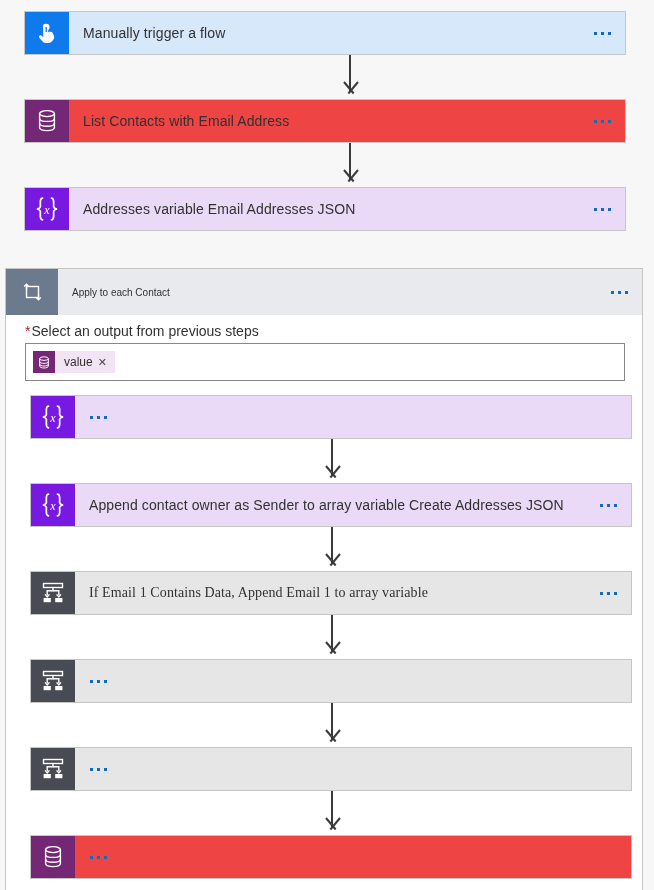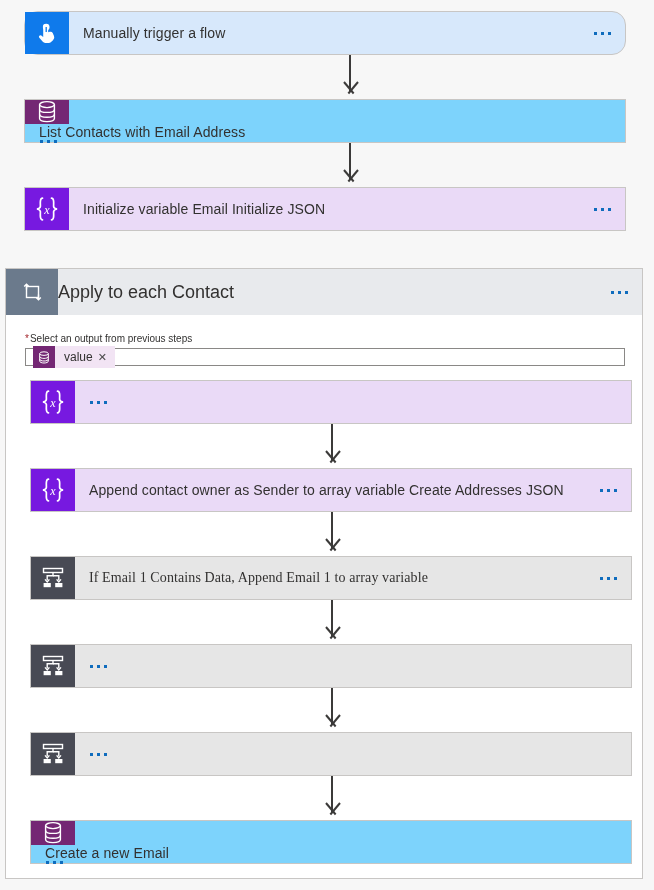--- a/index.html
+++ b/index.html
@@ -51,23 +51,23 @@
     gap: 4px;
   }
   .ellipsis i {
     display: block;
     width: 3px;
     height: 3px;
     background: #0f6cbd;
   }
 
   
-  .card.trigger       { background: #d7e8fb; border-radius: 14px; }
+  .card.trigger       { background: #d7e8fb; }
   .card.trigger .icon-box  { background: #0f7aeb; }
-  .card.dataverse     { background: #7dd3fc; flex-direction: column; }
+  .card.dataverse     { background: #ef4444; }
   .card.dataverse .icon-box{ background: #742774; }
   .card.variable      { background: #eadaf7; }
   .card.variable .icon-box { background: #7719e0; }
   .card.condition     { background: #e6e6e6; font-family: Liberation Serif, serif; }
   .card.condition .icon-box{ background: #484a54; }
 
   
   .connector {
     height: 44px;
     position: relative;
@@ -128,37 +128,38 @@
     min-width: 52px;
     background: #6b7a8c;
     display: flex;
     align-items: center;
     justify-content: center;
   }
   .scope-header .scope-title {
     flex: 1;
     display: flex;
     align-items: center;
-    font-size: 18px;
+    padding-left: 14px;
+    font-size: 10px;
   }
   .scope-body {
     padding: 0 17px 14px 19px;
   }
   .field-label {
-    margin-top: 18px;
-    font-size: 10px;
+    margin-top: 8px;
+    font-size: 14px;
     color: #323130;
   }
   .field-label .req {
     color: #a4262c;
     margin-right: 1px;
   }
   .token-input {
     margin-top: 4px;
-    height: 18px;
+    height: 38px;
     border: 1px solid #8a8886;
     background: #fff;
     display: flex;
     align-items: center;
     padding-left: 7px;
     box-sizing: border-box;
   }
   .token {
     display: flex;
     align-items: center;
@@ -240,21 +241,21 @@
       <div class="head"></div>
     </div>
     <div class="card variable">
       <div class="icon-box">
         <svg width="30" height="26" viewBox="0 0 30 26">
           <path d="M10.5 2.2 C7.6 2.2 8.4 8 8.4 10.2 C8.4 11.8 6.6 12.6 5 13 C6.6 13.4 8.4 14.2 8.4 15.8 C8.4 18 7.6 23.8 10.5 23.8" fill="none" stroke="#ffffff" stroke-width="1.7" stroke-linecap="round"></path>
           <path d="M19.5 2.2 C22.4 2.2 21.6 8 21.6 10.2 C21.6 11.8 23.4 12.6 25 13 C23.4 13.4 21.6 14.2 21.6 15.8 C21.6 18 22.4 23.8 19.5 23.8" fill="none" stroke="#ffffff" stroke-width="1.7" stroke-linecap="round"></path>
           <text x="15" y="17.6" font-family="'Liberation Serif', serif" font-style="italic" font-size="12" fill="#ffffff" text-anchor="middle">x</text>
         </svg>
       </div>
-      <div class="card-label">Initialize variable Email Initialize JSON</div>
+      <div class="card-label">Addresses variable Email Addresses JSON</div>
       <div class="ellipsis">
         <i></i>
         <i></i>
         <i></i>
       </div>
     </div>
   </div>
 
 <div class="scope">
   <div class="scope-header">
@@ -401,21 +402,20 @@
         </div>
         <div class="card dataverse">
           <div class="icon-box">
             <svg width="22" height="24" viewBox="0 0 22 24">
               <ellipse cx="11" cy="4.6" rx="7.4" ry="3" fill="none" stroke="#ffffff" stroke-width="1.4"></ellipse>
               <path d="M3.6 4.6 v14 c0 1.7 3.3 3 7.4 3 s7.4-1.3 7.4-3 v-14" fill="none" stroke="#ffffff" stroke-width="1.4"></path>
               <path d="M3.6 9.4 c0 1.7 3.3 3 7.4 3 s7.4-1.3 7.4-3" fill="none" stroke="#ffffff" stroke-width="1.4"></path>
               <path d="M3.6 14.2 c0 1.7 3.3 3 7.4 3 s7.4-1.3 7.4-3" fill="none" stroke="#ffffff" stroke-width="1.4"></path>
             </svg>
           </div>
-          <div class="card-label">Create a new Email</div>
           <div class="ellipsis">
             <i></i>
             <i></i>
             <i></i>
           </div>
         </div>
       </div>
   </div>
 </div>
 

